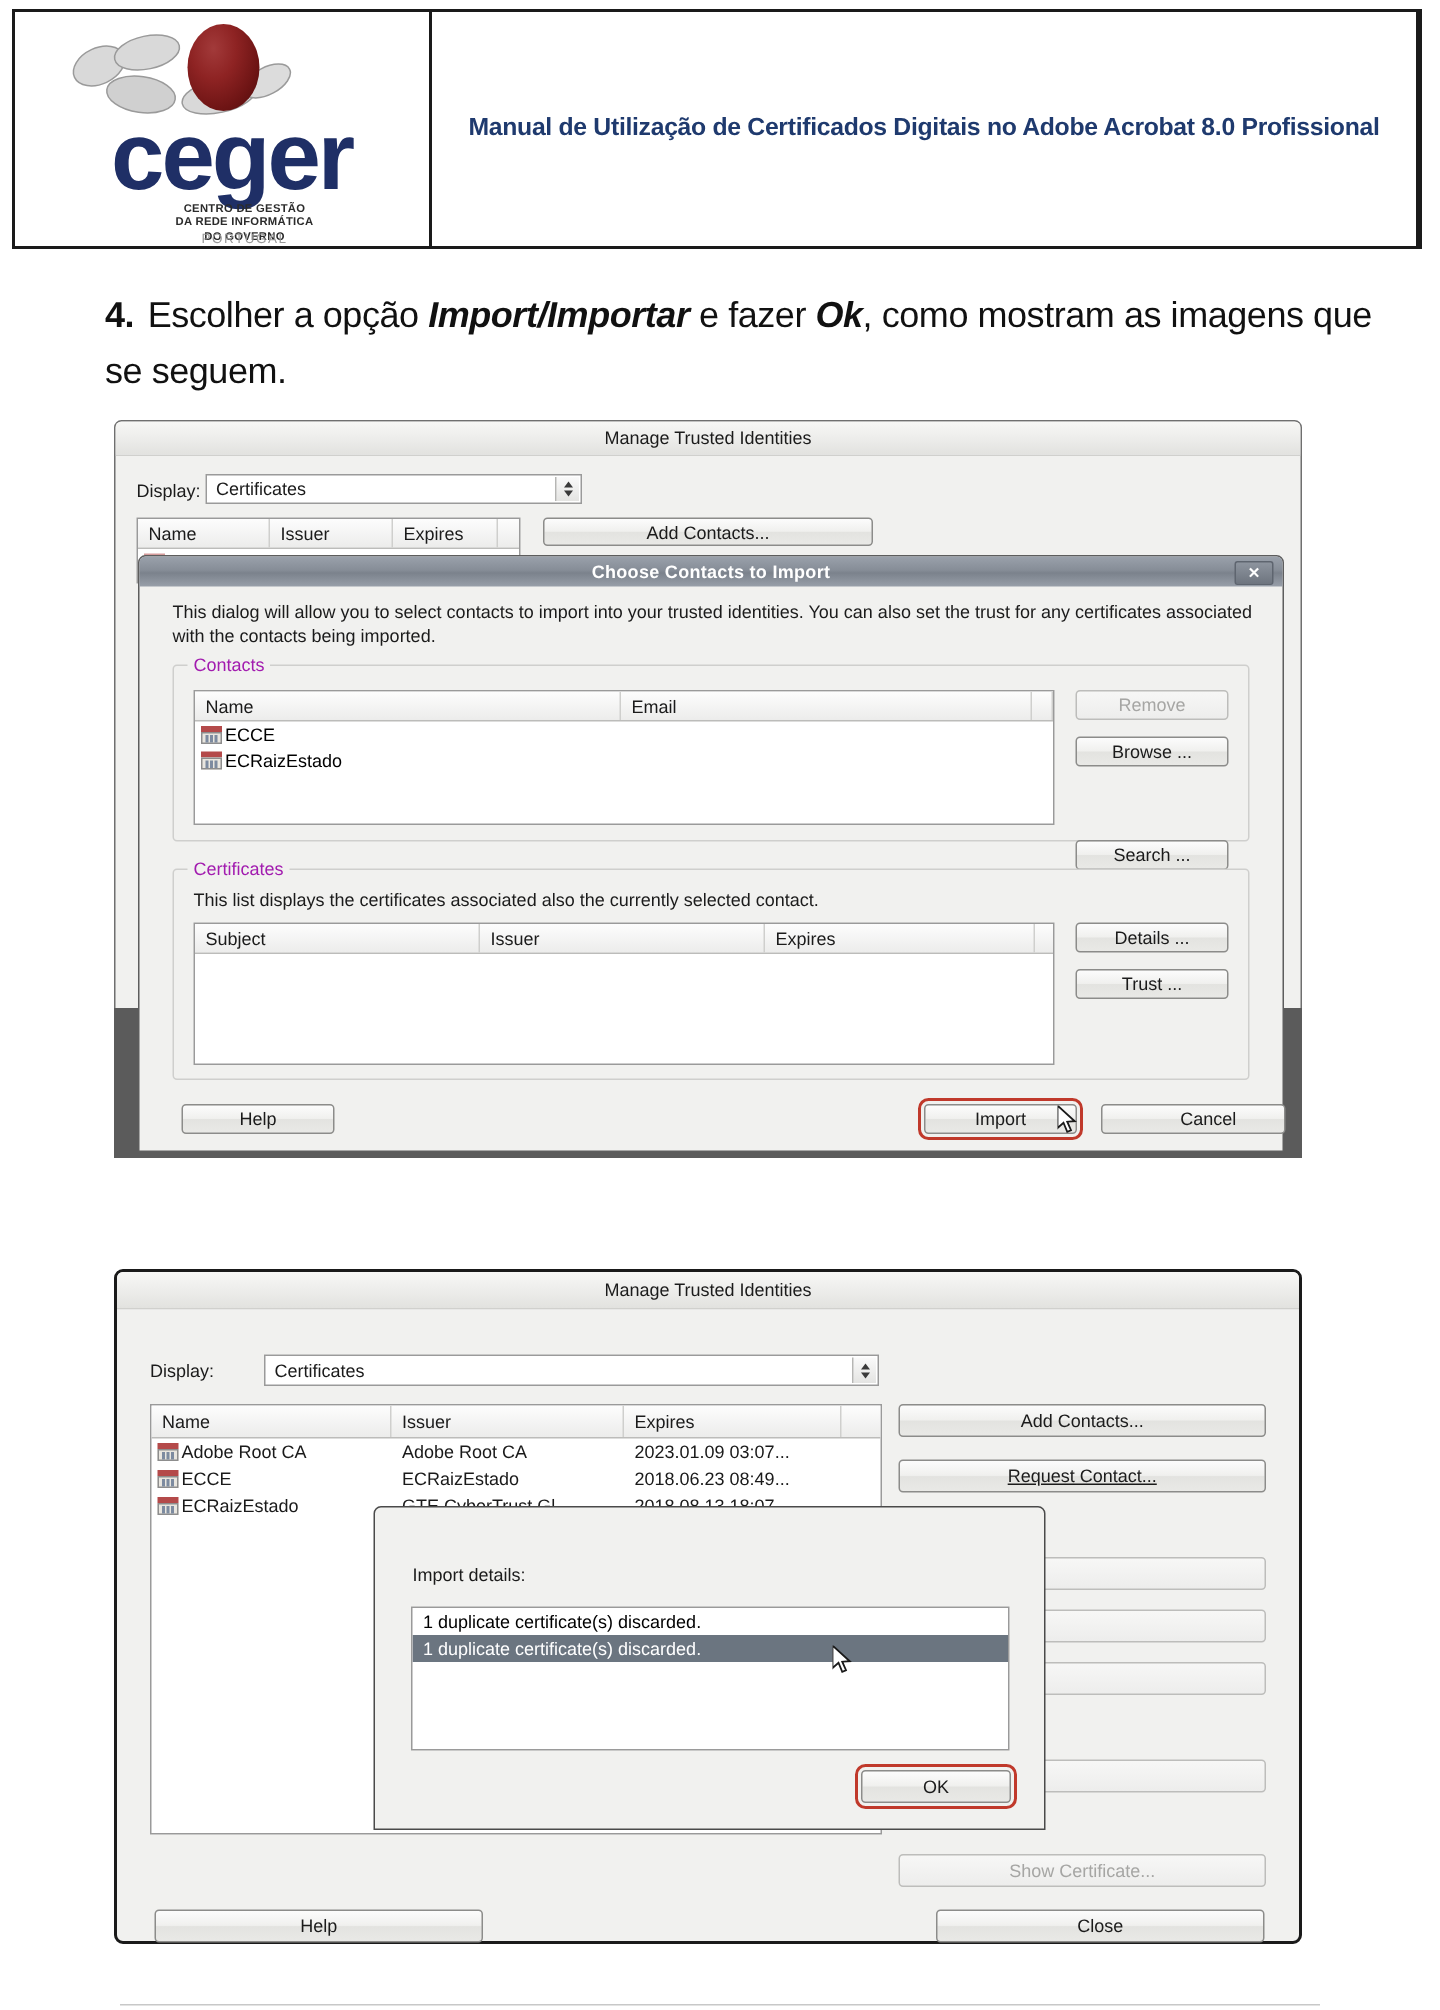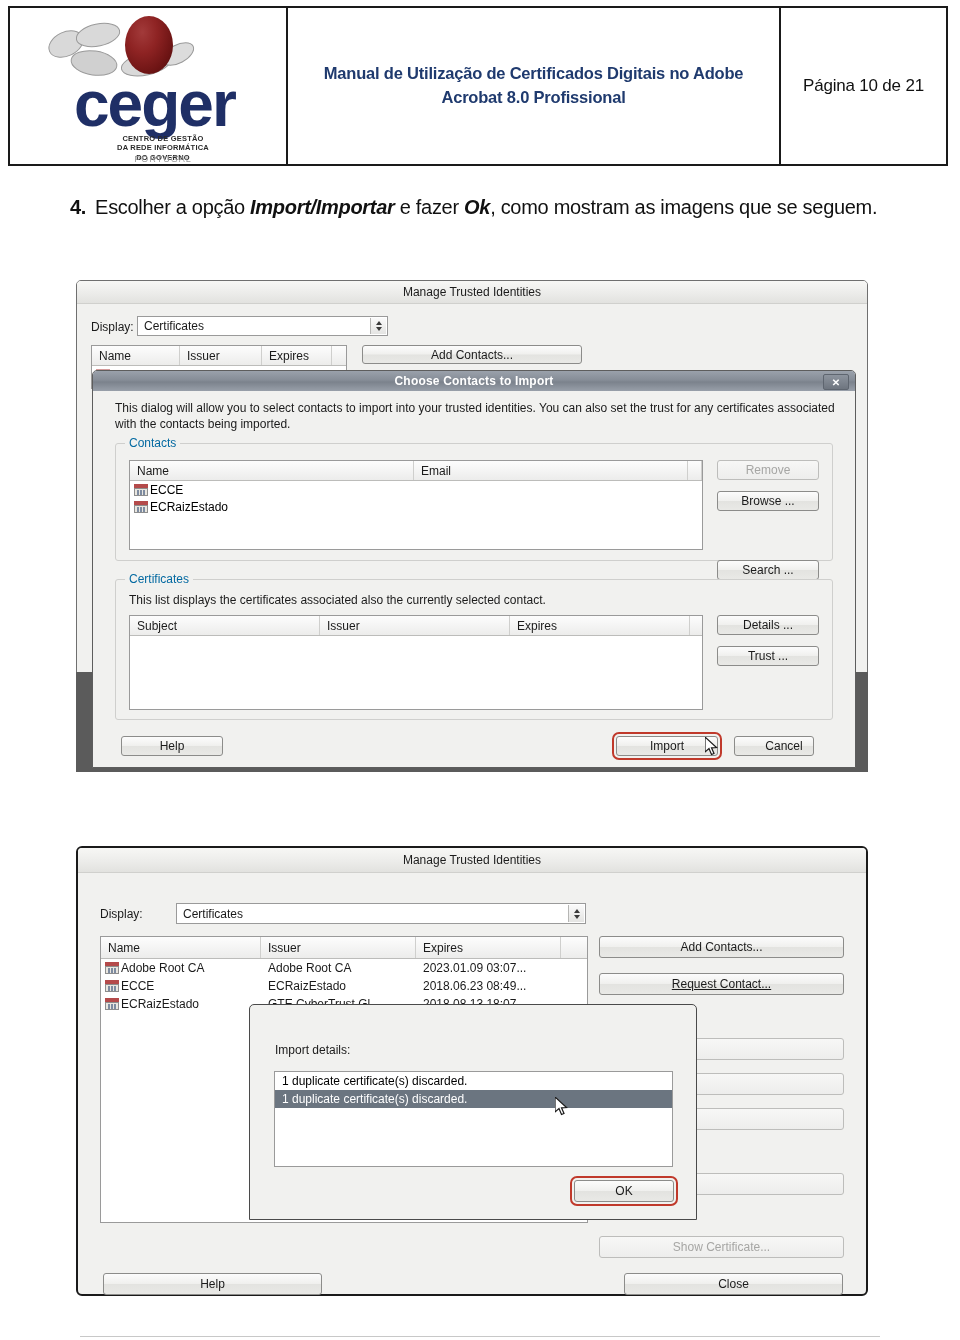--- a/index.html
+++ b/index.html
@@ -88,21 +88,21 @@
     position: absolute; left: 52px; top: 140px; width: 150px;
     text-align: center; font-size: 9px; color: #9a9a9a; letter-spacing: 1px;
   }
 
   
   .instruction {
     position: absolute;
     left: 70px;
     top: 192px;
     width: 862px;
-    font-size: 20px;
+    font-size: 24px;
     line-height: 1.55;
     color: #111;
     letter-spacing: -0.3px;
   }
   .instruction .num { font-weight: bold; margin-right: 9px; }
   .instruction b { font-weight: bold; font-style: italic; }
 
   
   .win {
     position: absolute;
@@ -200,21 +200,21 @@
   .btn.highlight-red { outline: 2px solid #c0392b; outline-offset: 2px; }
 
   .groupbox {
     position: absolute;
     border: 1px solid #cfcfcd;
     border-radius: 3px;
     box-sizing: border-box;
   }
   .groupbox .gb-title {
     position: absolute; top: -8px; left: 9px; background: #f1f1ef;
-    padding: 0 4px; font-size: 12px; color: #0369a1;
+    padding: 0 4px; font-size: 12px; color: #a21caf;
   }
 
   .helptext { font-size: 12px; color: #1b1b1b; line-height: 1.3; }
 
   
   .cursor { position: absolute; width: 13px; height: 19px; pointer-events: none; }
 
   .footer-rule {
     position: absolute; left: 80px; top: 1336px; width: 800px; height: 1px;
     background: #c8c8c8;
@@ -235,23 +235,20 @@
       </svg>
       <div class="logo-ball"></div>
       <div class="logo-word">ceger</div>
       <div class="logo-sub">CENTRO DE GESTÃO<br>DA REDE INFORMÁTICA<br>DO GOVERNO</div>
       <div class="logo-portugal">PORTUGAL</div>
     </div>
   </div>
   <div class="hdr-title-cell">
     <div class="hdr-title">Manual de Utilização de Certificados Digitais no Adobe Acrobat 8.0 Profissional</div>
   </div>
-  <div class="hdr-page-cell">
-    <div class="hdr-page">Página 10 de 21</div>
-  </div>
 </div>
 
 <div class="instruction">
   <span class="num">4.</span><span>Escolher a opção </span><b>Import/Importar</b><span> e fazer </span><b>Ok</b><span>, como mostram as imagens que se seguem.</span>
 </div>
 
 <div class="win" style="left:76px; top:280px; width:792px; height:487px; border-radius:5px 5px 0 0;">
   <div class="win-titlebar" style="border-radius:4px 4px 0 0;">
     <span>Manage Trusted Identities</span>
   </div>
@@ -368,21 +365,21 @@
   <div class="btn" style="position:absolute; left:624px; top:275px; width:102px; height:20px;">
     <span>Trust ...</span>
   </div>
 
   <div class="btn" style="position:absolute; left:28px; top:365px; width:102px; height:20px;">
     <span>Help</span>
   </div>
   <div class="btn highlight-red" style="position:absolute; left:523px; top:365px; width:102px; height:20px;">
     <span>Import</span>
   </div>
-  <div class="btn" style="position:absolute; left:641px; top:365px; width:80px; height:20px;padding-left:20px;">
+  <div class="btn" style="position:absolute; left:641px; top:365px; width:123px; height:20px;padding-left:20px;">
     <span>Cancel</span>
   </div>
 
   <svg class="cursor" style="left:612px; top:366px;" viewBox="0 0 13 19">
     <polygon points="0,0 0,15 4,11.5 6.5,17.5 9,16.5 6.5,10.8 11.5,10.5" fill="#ffffff" stroke="#1a1a1a" stroke-width="1.2"></polygon>
   </svg>
 </div>
 
 <div class="win" style="left:76px; top:846px; width:792px; height:450px; border:2px solid #1a1a1a; border-radius:6px;">
   <div class="win-titlebar" style="border-radius:4px 4px 0 0; height:24px;">

